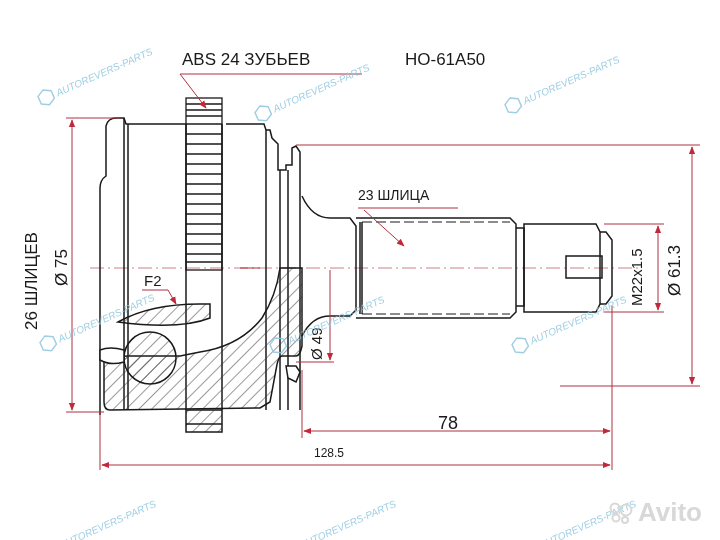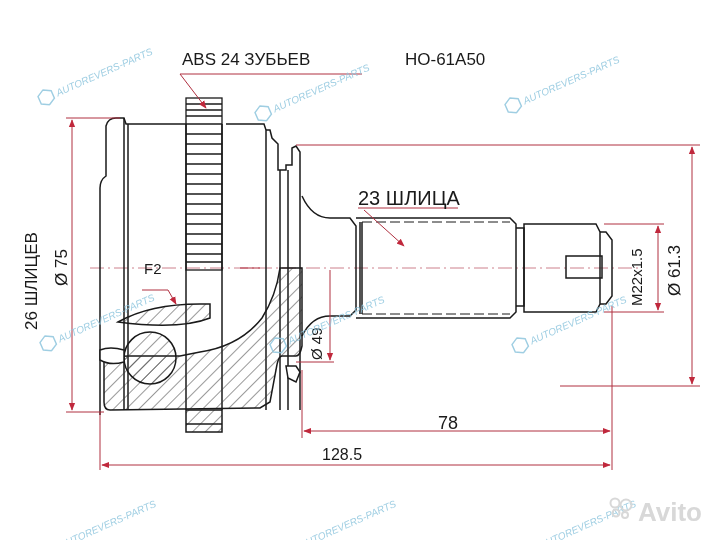--- a/index.html
+++ b/index.html
@@ -1,33 +1,33 @@
 <!DOCTYPE html>
 <html><head>
 <meta charset="utf-8">
 <style>
   html, body { margin: 0; padding: 0; background: #ffffff; }
   body { width: 720px; height: 540px; overflow: hidden; position: relative; font-family: "Liberation Sans", sans-serif; }
   #canvas { position: absolute; left: 0; top: 0; width: 720px; height: 540px; }
   .lbl { position: absolute; color: #1a1a1a; font-family: "Liberation Sans", sans-serif; white-space: nowrap; }
   .title { font-weight: normal; font-size: 17px; left: 405px; top: 50px; }
   .abs { font-size: 17px; left: 182px; top: 50px; }
-  .spl23 { font-size: 20px; left: 358px; top: 187px; }
-  .f2 { font-size: 15px; left: 144px; top: 260px; }
+  .spl23 { font-size: 14px; left: 358px; top: 187px; }
+  .f2 { font-size: 15px; left: 144px; top: 272px; }
   .vert { position: absolute; transform-origin: left top; transform: rotate(-90deg); white-space: nowrap; color: #1a1a1a; font-family: "Liberation Sans", sans-serif; }
   .d26 { font-size: 17px; left: 22px; top: 330px; }
   .d75 { font-size: 17px; left: 52px; top: 286px; }
   .d49 { font-size: 15px; left: 308px; top: 360px; }
   .dm22 { font-size: 15px; left: 628px; top: 306px; }
   .d613 { font-size: 17px; left: 665px; top: 296px; }
   .d78 { font-size: 18px; left: 438px; top: 413px; }
-  .d1285 { font-size: 16px; left: 322px; top: 446px; }
+  .d1285 { font-size: 12px; left: 314px; top: 446px; }
   .wm { position: absolute; transform-origin: left center; transform: rotate(-24deg); color: #8fc6de; font-size: 10px; font-style: italic; font-family: "Liberation Sans", sans-serif; white-space: nowrap; display: flex; align-items: center; gap: 2px; opacity: 0.85; }
   .wm .hex { width: 18px; height: 18px; }
-  .avito { position: absolute; right: 18px; bottom: 12px; color: #d8d8d8; font-size: 26px; font-weight: bold; display: flex; gap: 4px; font-family: "Liberation Sans", sans-serif; }
+  .avito { position: absolute; right: 18px; bottom: 12px; color: #d8d8d8; font-size: 26px; font-weight: bold; display: flex; align-items: center; gap: 4px; font-family: "Liberation Sans", sans-serif; }
   .avito .dots { width: 26px; height: 22px; }
 </style>
 </head>
 <body>
 
 <svg id="canvas" viewBox="0 0 720 540" xmlns="http://www.w3.org/2000/svg">
   <defs>
     <pattern id="hatch" patternUnits="userSpaceOnUse" width="9" height="9" patternTransform="rotate(45)">
       <line x1="0" y1="0" x2="0" y2="9" stroke="#333" stroke-width="1"></line>
     </pattern>

